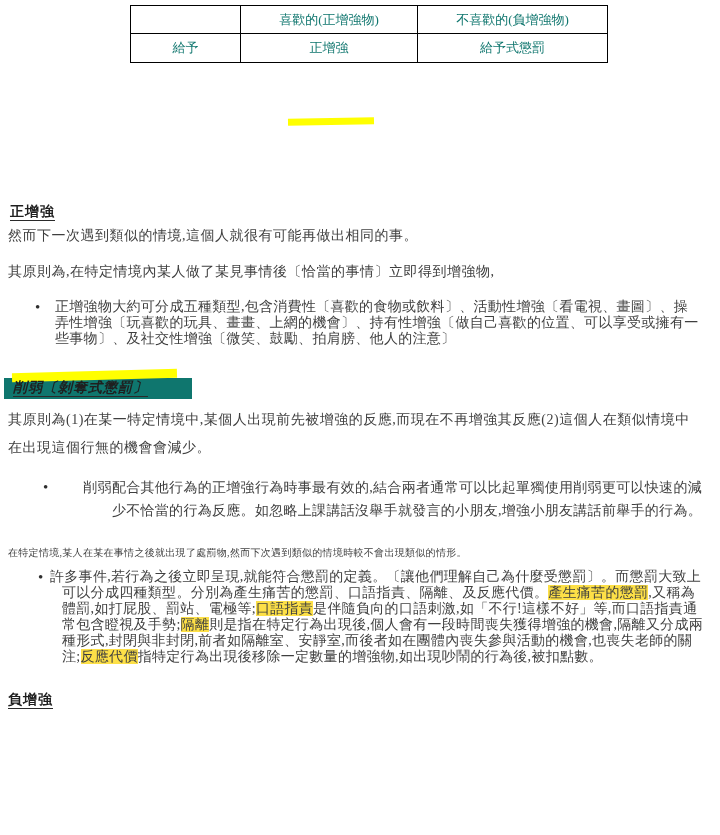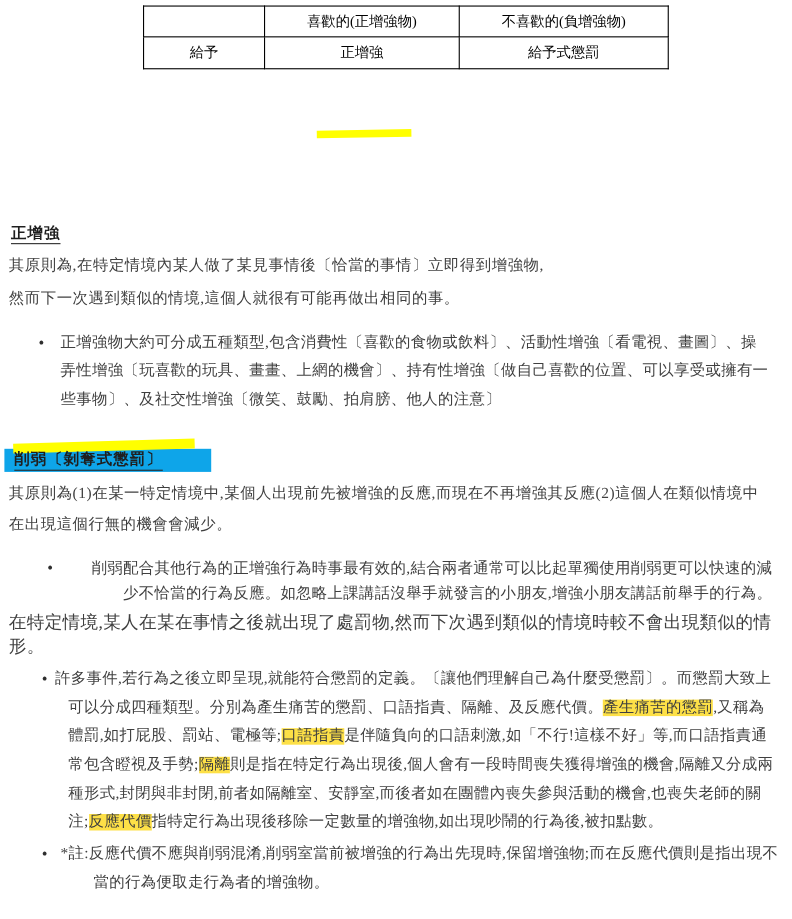--- a/index.html
+++ b/index.html
@@ -13,21 +13,21 @@
   .page { position: relative; width: 720px; height: 835px; overflow: hidden; background: #fff; }
 
   
   .grid-table {
     position: absolute; left: 130px; top: 5px;
     border-collapse: collapse; table-layout: fixed;
   }
   .grid-table td {
     border: 1.6px solid #000;
     text-align: center; vertical-align: middle;
-    font-size: 13px; color: #000000;
+    font-size: 13px; color: #0f766e;
     padding: 2px 0;
   }
   .col-1 { width: 110px; } .col-2 { width: 177px; } .col-3 { width: 190px; font-family: Liberation Serif, serif; }
   .row-head td { height: 28px; }
   .row-give td { height: 29px; }
   .row-remove td { height: 57px; }
   .cell-2line div { line-height: 24px; }
   .hl-cell { background: #ffff00; display: inline-block; padding: 2px 9px 1px 9px; }
   .cell-gap { height: 6px; }
   .yellow-bleed {
@@ -42,36 +42,36 @@
     margin: 0; letter-spacing: 1px;
   }
   .sec-heading .u { border-bottom: 1.4px solid #2a2a2a; padding-bottom: 1px; }
   .h-positive { margin-top: 203px; margin-left: 2px; }
   .h-extinction { margin-top: 31px; margin-left: 0; }
   .h-punishment { margin-top: 13px; margin-left: 17px; }
   .h-negative { margin-top: 26px; margin-left: 0; }
 
   .marker {
     display: inline-block; position: relative;
-    background: #0ea5e9; padding: 1px 44px 2px 9px; margin-left: -4px;
+    background: #0f766e; padding: 1px 44px 2px 9px; margin-left: -4px; font-style: italic;
   }
   .marker::before {
     content: ""; position: absolute; left: 8px; top: -7px;
     width: 165px; height: 9px; background: #ffff00;
     transform: rotate(-1.6deg);
   }
   .marker .u { position: relative; }
 
   .p30 { margin: 6px 0 0 0; font-size: 14px; line-height: 30px; letter-spacing: 0.5px; }
   .p28 { margin: 7px 15px 0 0; font-size: 14px; line-height: 28px; letter-spacing: 0.5px; }
-  .p22 { margin: 4px 0 0 0; font-size: 16px; line-height: 22px; letter-spacing: 0.3px; }
+  .p22 { margin: 20px 0 0 0; font-size: 10px; line-height: 22px; letter-spacing: 0.3px; }
 
   .bullets { list-style: none; margin: 0; padding: 0; }
   .bullet {
-    position: relative; font-size: 14px; line-height: 26px; letter-spacing: 0.3px;
+    position: relative; font-size: 14px; line-height: 16px; letter-spacing: 0.3px;
   }
   .bullet::before {
     content: "\2022"; position: absolute; top: 0;
     color: #2e2e2e; font-size: 15px; text-indent: 0;
   }
   .b-a { margin: 12px 10px 0 47px; }
   .b-a::before { left: -20px; }
   .b-b { margin: 14px 10px 0 47px; text-indent: 20px; line-height: 23px; text-align: right; }
   .b-b::before { left: -12px; }
   .b-c { margin: 5px 4px 0 54px; text-indent: -12px; }
@@ -98,34 +98,33 @@
       <td>正增強</td>
       <td>給予式懲罰</td>
     </tr>
   </tbody>
     </table>
   <div class="yellow-bleed"></div>
 
   <div class="content">
 
     <h3 class="sec-heading h-positive"><span class="u">正增強</span></h3>
+    <p class="p30" style="margin-top:0;">然而下一次遇到類似的情境,這個人就很有可能再做出相同的事。</p>
     <p class="p30">其原則為,在特定情境內某人做了某見事情後〔恰當的事情〕立即得到增強物,</p>
-    <p class="p30" style="margin-top:0;">然而下一次遇到類似的情境,這個人就很有可能再做出相同的事。</p>
     <ul class="bullets">
       <li class="bullet b-a">正增強物大約可分成五種類型,包含消費性〔喜歡的食物或飲料〕、活動性增強〔看電視、畫圖〕、操弄性增強〔玩喜歡的玩具、畫畫、上網的機會〕、持有性增強〔做自己喜歡的位置、可以享受或擁有一些事物〕、及社交性增強〔微笑、鼓勵、拍肩膀、他人的注意〕</li>
     </ul>
 
     <h3 class="sec-heading h-extinction"><span class="marker"><span class="u">削弱〔剝奪式懲罰〕</span></span></h3>
     <p class="p28">其原則為(1)在某一特定情境中,某個人出現前先被增強的反應,而現在不再增強其反應(2)這個人在類似情境中在出現這個行無的機會會減少。</p>
     <ul class="bullets">
       <li class="bullet b-b">削弱配合其他行為的正增強行為時事最有效的,結合兩者通常可以比起單獨使用削弱更可以快速的減少不恰當的行為反應。如忽略上課講話沒舉手就發言的小朋友,增強小朋友講話前舉手的行為。</li>
     </ul>
 
     <p class="p22">在特定情境,某人在某在事情之後就出現了處罰物,然而下次遇到類似的情境時較不會出現類似的情形。</p>
     <ul class="bullets">
       <li class="bullet b-c"><span>許多事件,若行為之後立即呈現,就能符合懲罰的定義。〔讓他們理解自己為什麼受懲罰〕。而懲罰大致上可以分成四種類型。分別為產生痛苦的懲罰、口語指責、隔離、及反應代價。</span><span class="hl-gray">產生痛苦的懲罰</span><span>,又稱為體罰,如打屁股、罰站、電極等;</span><span class="hl-gray">口語指責</span><span>是伴隨負向的口語刺激,如「不行!這樣不好」等,而口語指責通常包含瞪視及手勢;</span><span class="hl-gray">隔離</span><span>則是指在特定行為出現後,個人會有一段時間喪失獲得增強的機會,隔離又分成兩種形式,封閉與非封閉,前者如隔離室、安靜室,而後者如在團體內喪失參與活動的機會,也喪失老師的關注;</span><span class="hl-gray">反應代價</span><span>指特定行為出現後移除一定數量的增強物,如出現吵鬧的行為後,被扣點數。</span></li>
-      <li class="bullet b-d">*註:反應代價不應與削弱混淆,削弱室當前被增強的行為出先現時,保留增強物;而在反應代價則是指出現不當的行為便取走行為者的增強物。</li>
     </ul>
 
     <h3 class="sec-heading h-negative"><span class="u">負增強</span></h3>
 
   </div>
 </div>
 
 </body></html>

